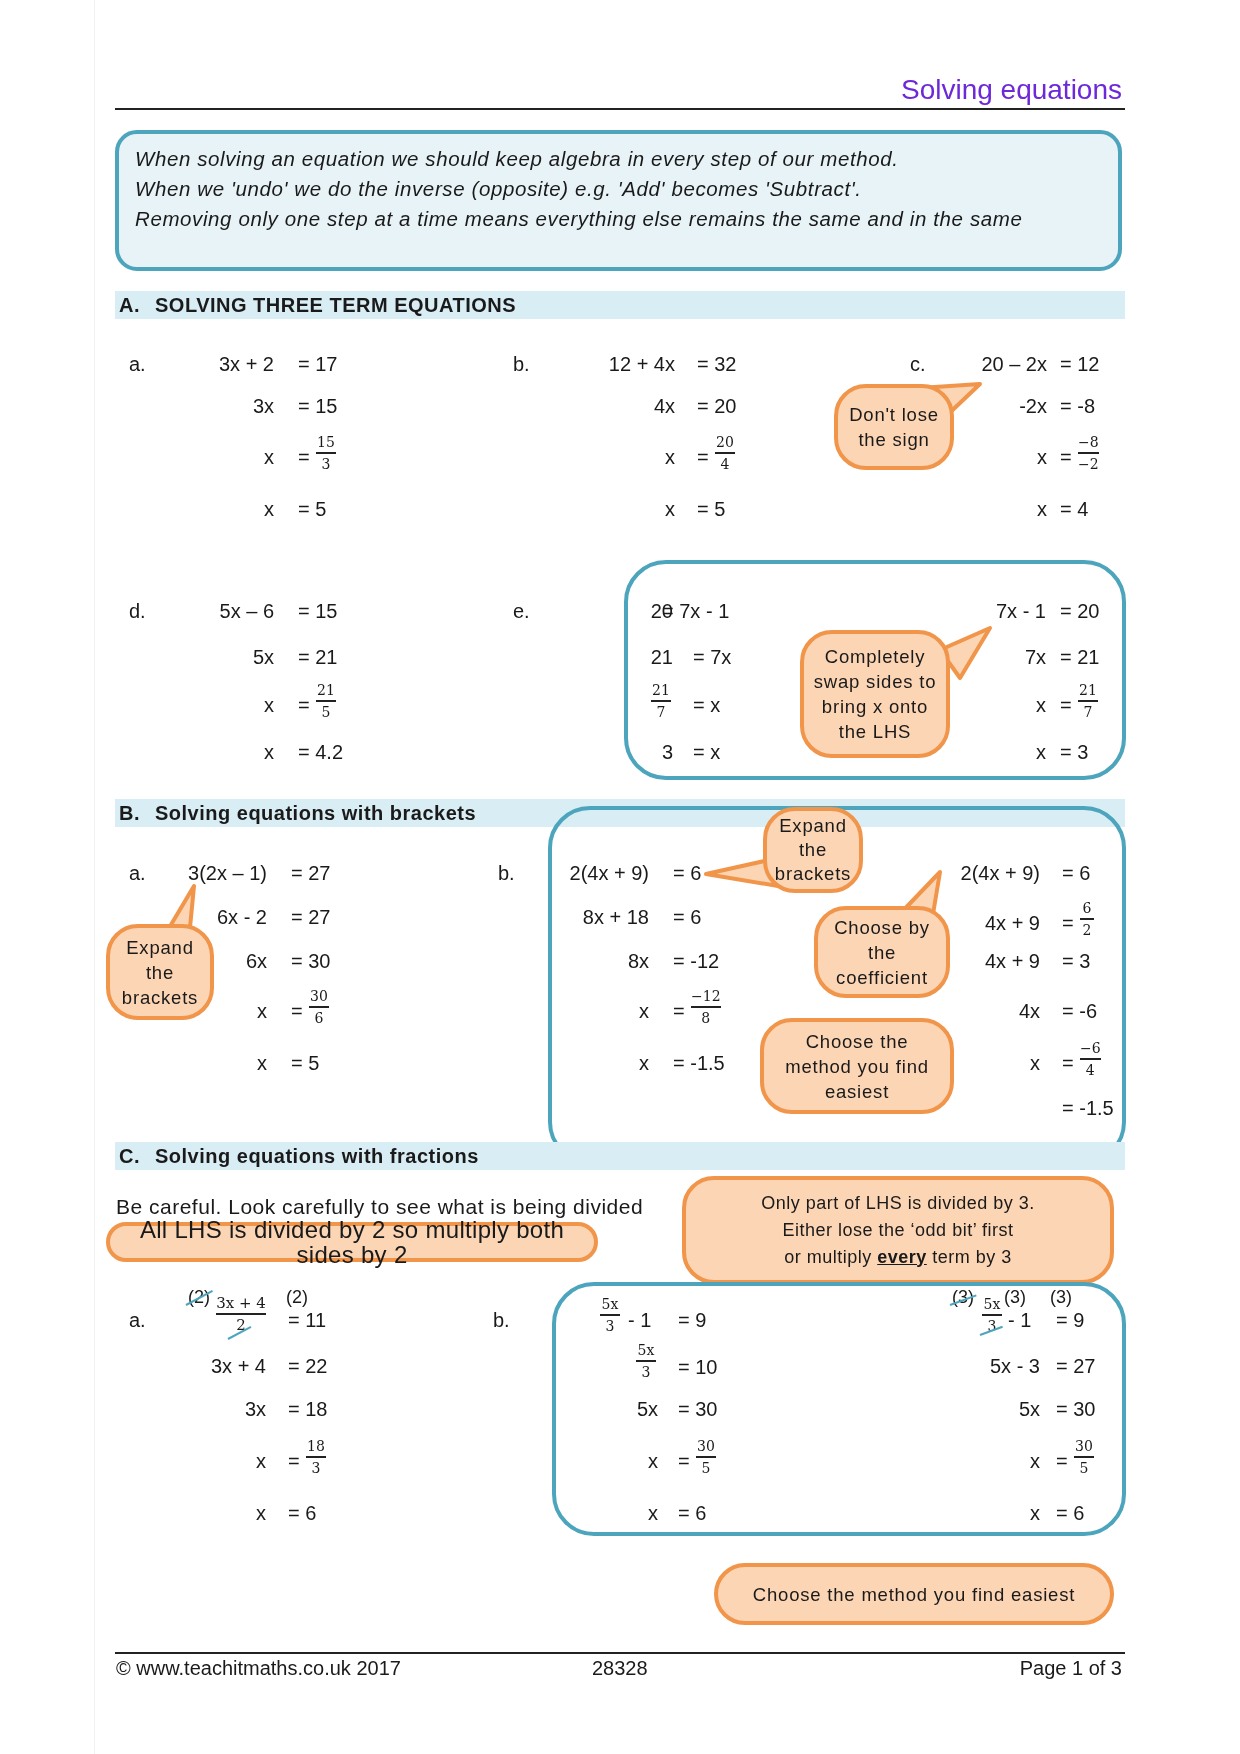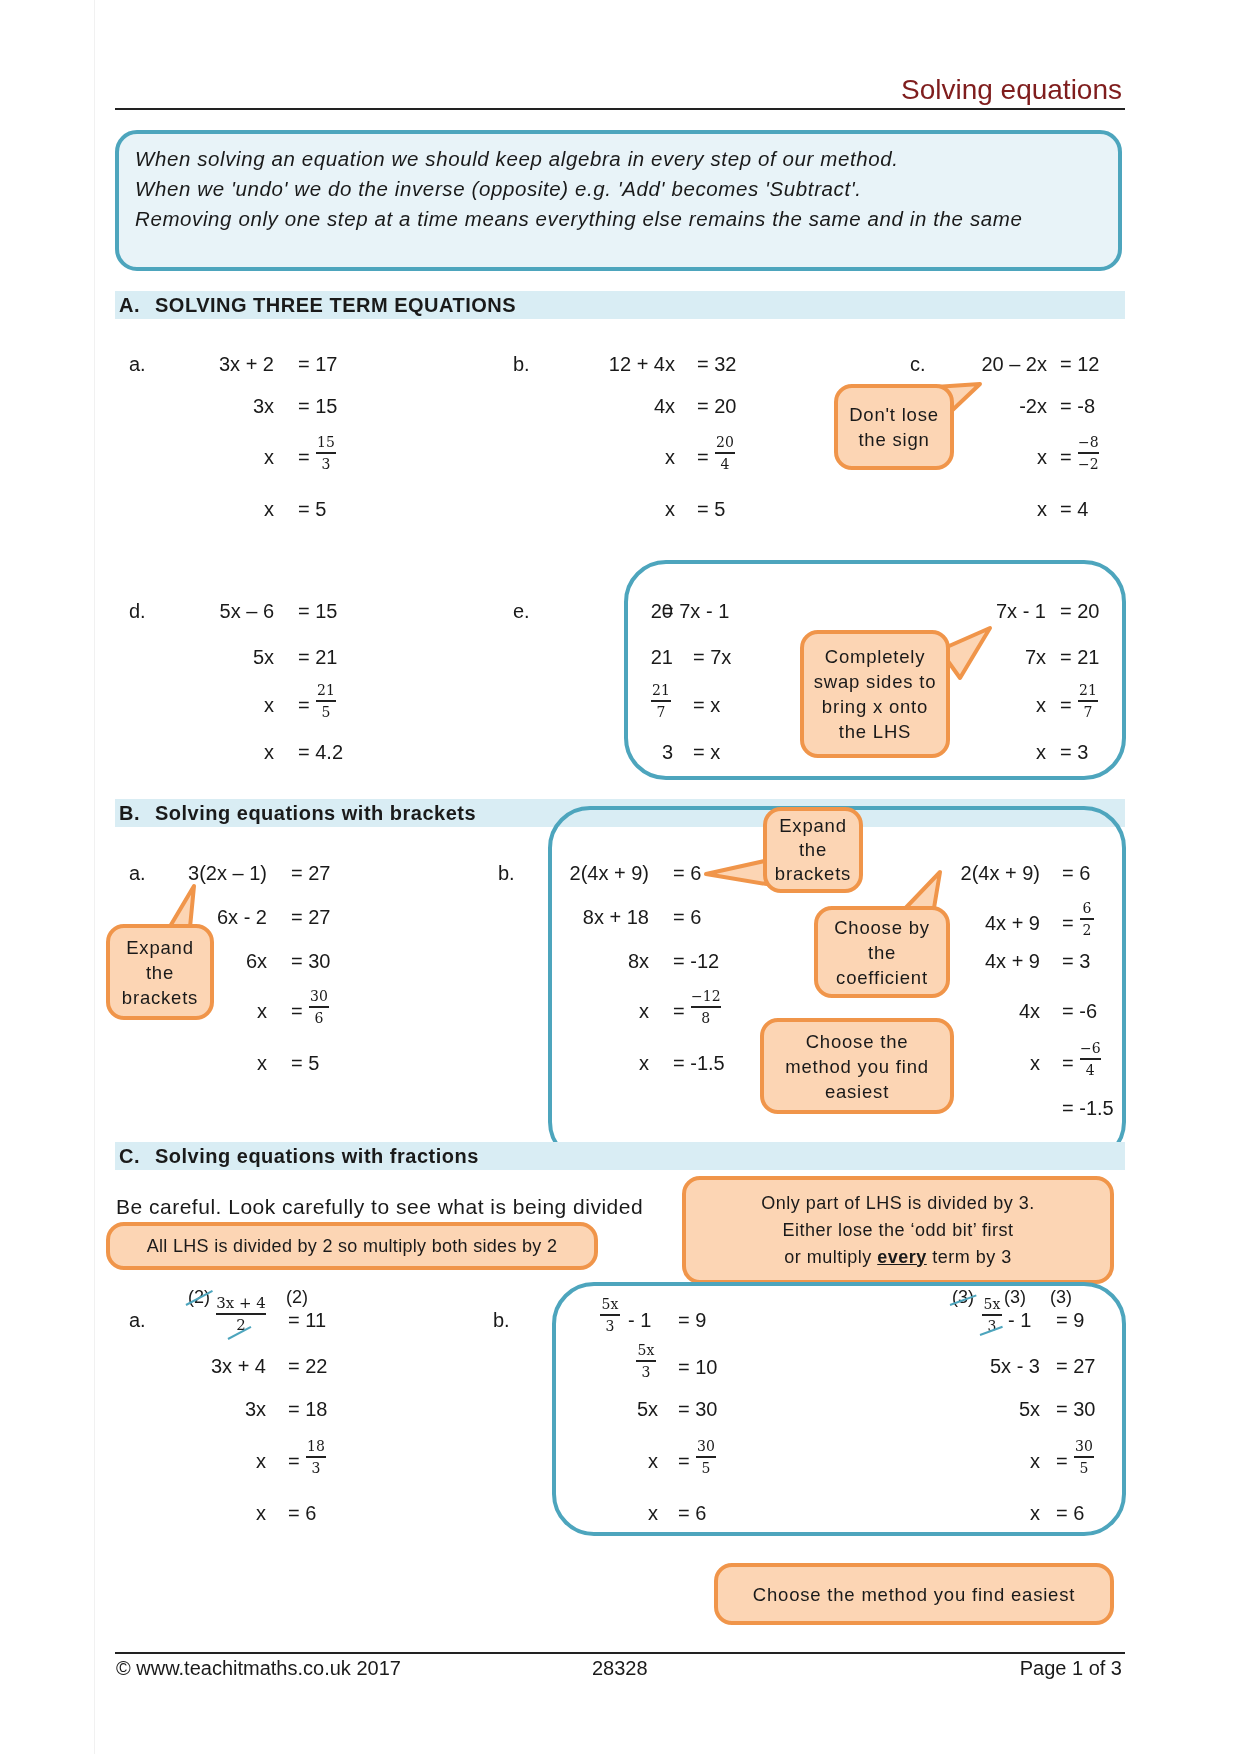--- a/index.html
+++ b/index.html
@@ -1,31 +1,31 @@
 <!DOCTYPE html>
 <html><head>
 <meta charset="utf-8">
 <style>
   * { box-sizing: border-box; margin: 0; padding: 0; }
   html, body { width: 1240px; height: 1754px; background: #ffffff; }
   body { position: relative; font-family: "Liberation Sans", sans-serif; color: #1a1a1a; overflow: hidden; }
   .page-edge { position: absolute; left: 94px; top: 0; width: 1px; height: 1754px; background: #f1f1f1; }
   .abs { position: absolute; }
-  .title { right: 118px; top: 74px; font-size: 28px; color: #7f1d1d; }
+  .title { right: 118px; top: 74px; font-size: 28px; color: #6d28d9; }
   .hr { left: 115px; width: 1010px; height: 2px; background: #222; }
   .intro { left: 115px; top: 130px; width: 1007px; height: 141px; border: 4px solid #4da5bd; border-radius: 22px; background: #e8f3f8; padding: 10px 16px; }
   .intro p { font-size: 20.5px; line-height: 30px; letter-spacing: 0.6px; white-space: nowrap; font-style: italic; }
   .section-head { left: 115px; width: 1010px; height: 28px; background: #d9edf4; font-weight: bold; font-size: 20px; padding: 3px 4px; white-space: nowrap; letter-spacing: 0.5px; }
   .section-head span.letter { display: inline-block; width: 36px; }
   .t { position: absolute; font-size: 20px; white-space: nowrap; }
   .r { text-align: right; }
   .frac { position: absolute; display: inline-flex; flex-direction: column; align-items: center; font-family: "DejaVu Serif", serif; font-size: 14px; line-height: 16px; }
   .frac .bar { width: 100%; min-width: 20px; height: 2px; background: #222; margin: 2px 0; }
   .bluebox { position: absolute; border: 4px solid #4da5bd; border-radius: 42px; background: transparent; }
-  .callout { position: absolute; background: #fcd5b4; border: 4px solid #f0954a; border-radius: 18px; display: flex; align-items: center; justify-content: center; text-align: center; font-size: 18.5px; line-height: 25px; letter-spacing: 0.8px; color: #1a1a1a; }
+  .callout { position: absolute; background: #fcd5b4; border: 4px solid #f0954a; border-radius: 32px; display: flex; align-items: center; justify-content: center; text-align: center; font-size: 18.5px; line-height: 25px; letter-spacing: 0.8px; color: #1a1a1a; }
   .slash { position: absolute; height: 2px; background: #4da5bd; transform-origin: left center; }
   .footer { font-size: 20px; top: 1657px; }
 </style>
 </head>
 <body>
 
 <div class="page-edge"></div>
 
 <div class="abs title">Solving equations</div>
 <div class="abs hr" style="top:108px"></div>
@@ -253,21 +253,21 @@
     <div>easiest</div>
   </div>
 </div>
 
 <div class="abs section-head" style="top:1142px">
   <span class="letter">C.</span><span>Solving equations with fractions</span>
 </div>
 
 <div class="t" style="left:116px;top:1195px;font-size:21px;letter-spacing:0.5px">Be careful.  Look carefully to see what is being divided</div>
 
-<div class="callout" style="left:106px;top:1222px;width:492px;height:48px;font-size:18px;letter-spacing:0.3px">All LHS is divided by 2 so multiply both sides by 2</div>
+<div class="callout" style="left:106px;top:1222px;width:492px;height:40px;font-size:24px;letter-spacing:0.3px">All LHS is divided by 2 so multiply both sides by 2</div>
 
 <div class="callout" style="left:682px;top:1176px;width:432px;height:108px;font-size:18px;line-height:27px;letter-spacing:0.5px">
   <div>
     <div>Only part of LHS is divided by 3.</div>
     <div>Either lose the ‘odd bit’ first</div>
     <div><span>or multiply </span><b style="text-decoration:underline">every</b><span> term by 3</span></div>
   </div>
 </div>
 
 <div class="t" style="left:129px;top:1309px">a.</div>

